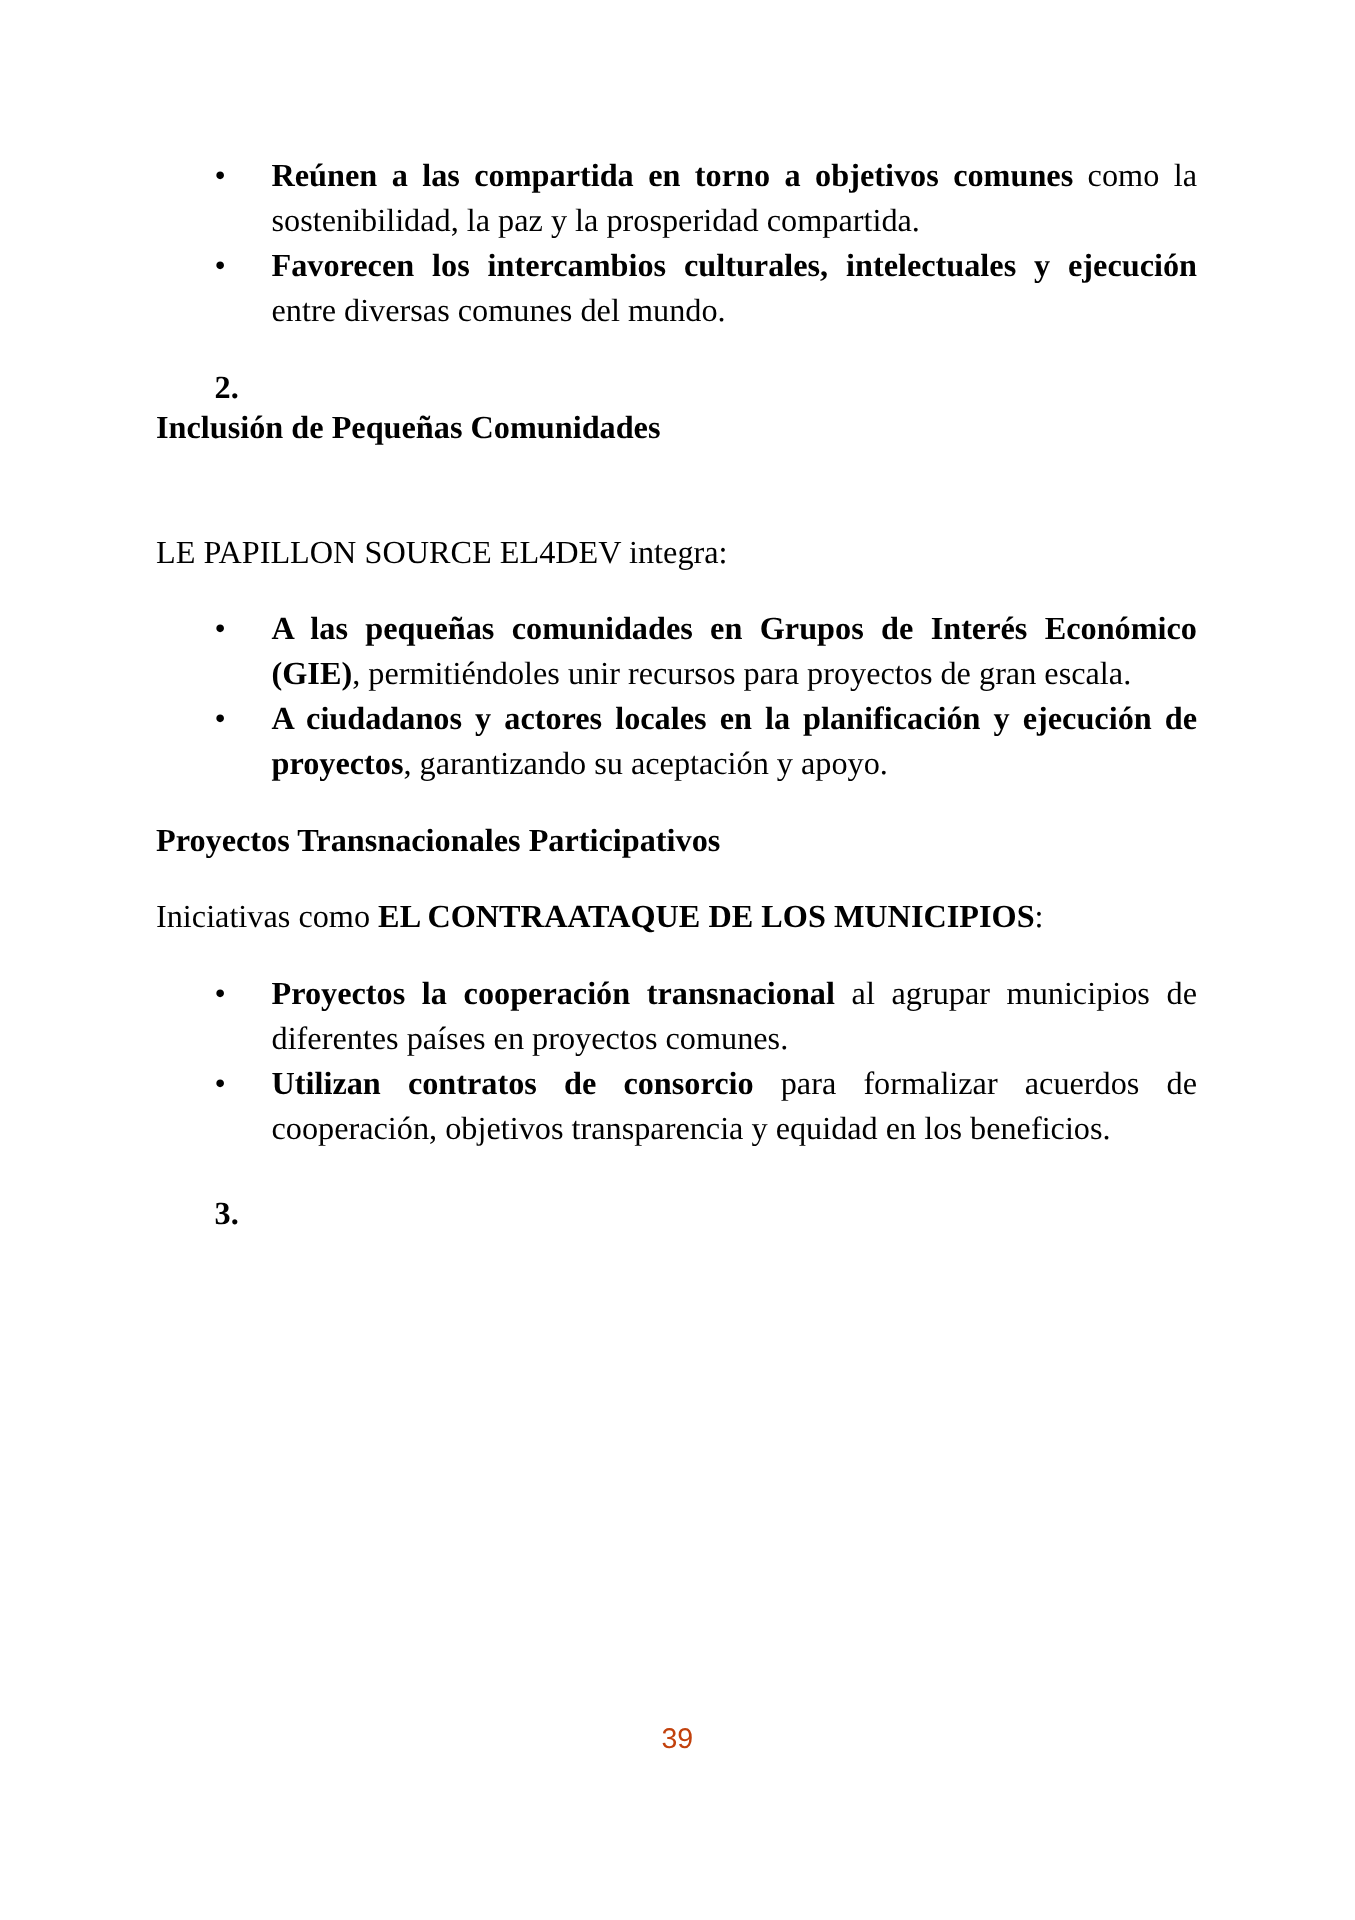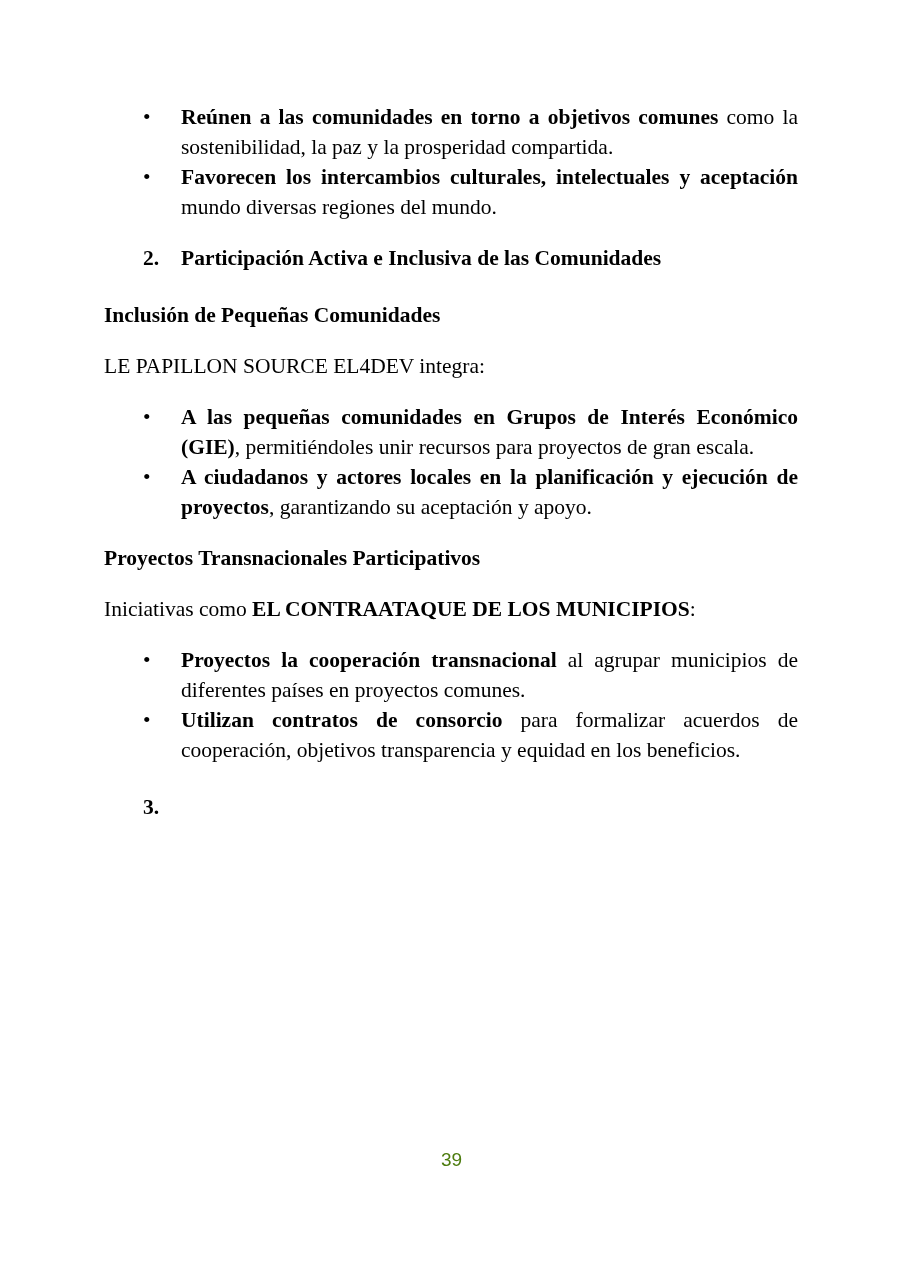--- a/index.html
+++ b/index.html
@@ -24,21 +24,21 @@
     width: 694px;
   }
 
   
   .para {
     font-size: 21.5px;
     line-height: 30px;
     text-align: justify;
     margin: 0;
   }
-  .para.left { text-align: left; }
+  .para.left { text-align: left; margin-top: 32px; }
 
   .heading {
     font-size: 21.5px;
     line-height: 30px;
     font-weight: bold;
     margin: 0;
     text-align: left;
     font-family: Liberation Serif, serif;
   }
 
@@ -95,46 +95,45 @@
 
   .page-number {
     position: absolute;
     left: 0;
     right: 0;
     top: 1148px;
     text-align: center;
     font-family: "Liberation Sans", "DejaVu Sans", sans-serif;
     font-size: 19px;
     line-height: 24px;
-    color: #4d7c0f;
+    color: #c2410c;
   }
 </style>
 </head>
 <body>
 
 <div class="page">
   <div class="content">
 
     <ul class="bullets">
       <li>
         <span class="bullet-mark">•</span>
-        <b>Reúnen a las comunidades en torno a objetivos comunes</b><span> como la sostenibilidad, la paz y la prosperidad compartida.</span>
+        <b>Reúnen a las compartida en torno a objetivos comunes</b><span> como la sostenibilidad, la paz y la prosperidad compartida.</span>
       </li>
       <li>
         <span class="bullet-mark">•</span>
-        <b>Favorecen los intercambios culturales, intelectuales y aceptación</b><span> mundo diversas regiones del mundo.</span>
+        <b>Favorecen los intercambios culturales, intelectuales y ejecución</b><span> entre diversas comunes del mundo.</span>
       </li>
     </ul>
 
     <div class="gap-md"></div>
 
     <ol class="numbered">
       <li>
         <span class="num-mark">2.</span>
-        <span>Participación Activa e Inclusiva de las Comunidades</span>
       </li>
     </ol>
 
     <div class="gap-lg"></div>
 
     <p class="heading">Inclusión de Pequeñas Comunidades</p>
 
     <div class="gap-md"></div>
 
     <p class="para left">LE PAPILLON SOURCE EL4DEV integra:</p>

